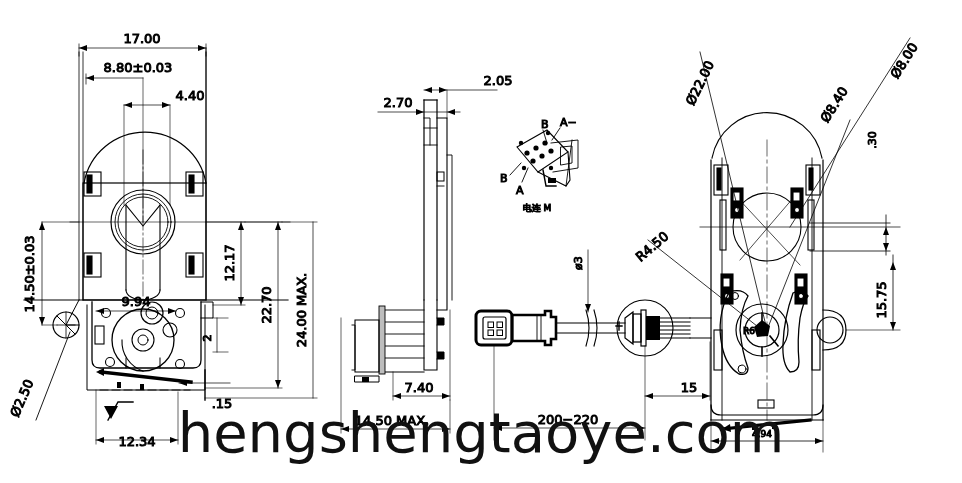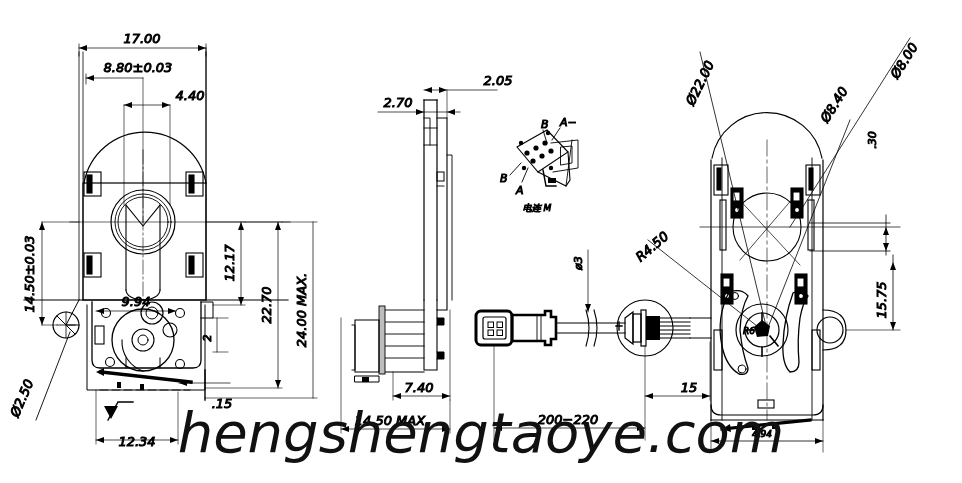--- a/index.html
+++ b/index.html
@@ -1,18 +1,18 @@
 <!DOCTYPE html>
 <html><head>
 <meta charset="utf-8">
 <style>
   html,body{margin:0;padding:0;background:#ffffff;}
   body{width:962px;height:483px;overflow:hidden;
        font-family:"DejaVu Sans","Liberation Sans",sans-serif;}
-  #sheet{position:relative;width:962px;height:463px;background:#fff;font-style:italic;}
+  #sheet{position:relative;width:962px;height:463px;background:#fff;}
   #sheet svg{position:absolute;left:0;top:0;}
   .dim{font-family:"DejaVu Sans","Liberation Sans",sans-serif;font-size:13px;fill:#000;}
   .dim-s{font-size:11px;}
   .dim-xs{font-size:9px;}
   .wm{position:absolute;left:0;top:0;width:962px;height:483px;pointer-events:none;}
   .wm-text{font-family:"DejaVu Sans","Liberation Sans",sans-serif;
            font-size:56px;fill:#111;letter-spacing:0px;}
 </style>
 </head>
 <body>

